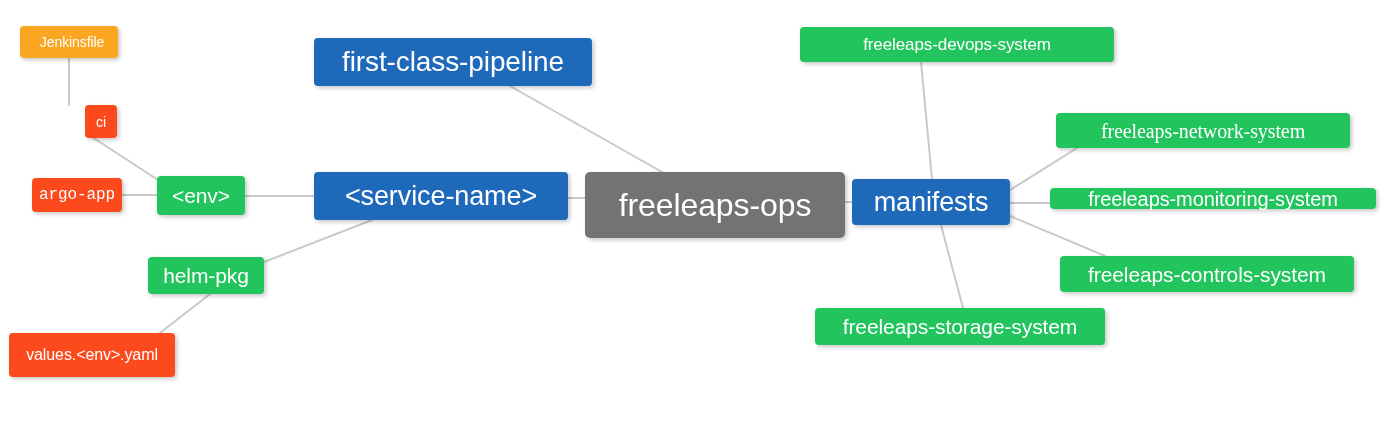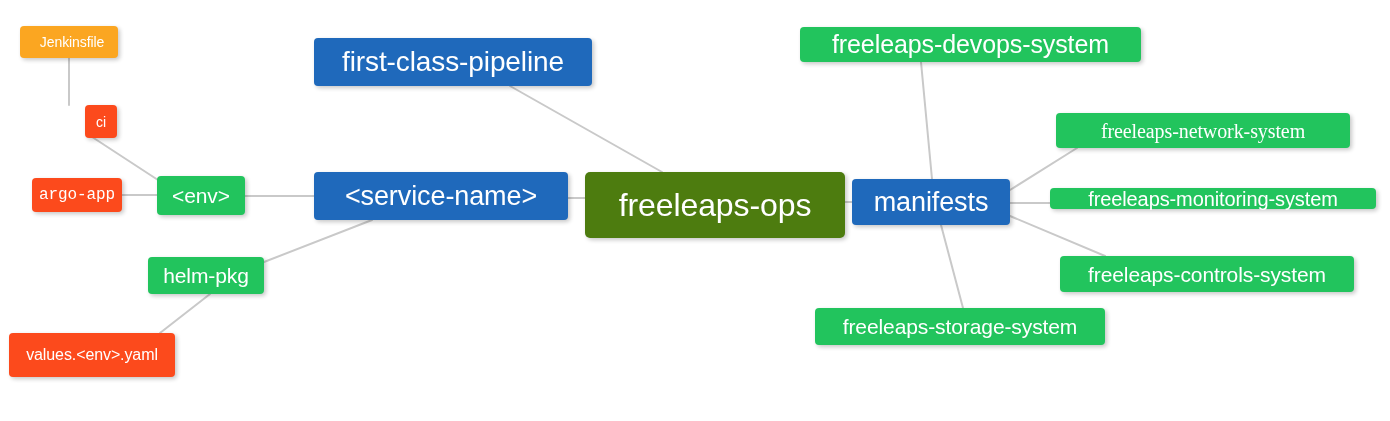--- a/index.html
+++ b/index.html
@@ -36,21 +36,21 @@
     justify-content: center;
     border-radius: 4px;
     color: #ffffff;
     white-space: nowrap;
     line-height: 1;
     box-shadow: 2px 2px 4px rgba(0,0,0,0.22);
     padding: 0 10px;
     letter-spacing: -0.1px;
   }
   .node.root {
-    background: #4d7c0f;
+    background: #737373;
     border-radius: 5px;
   }
   .node.blue   { background: #1f69bb; }
   .node.green  { background: #22c45d; }
   .node.orange { background: #fba621; }
   .node.red    { background: #fc4a1c; }
 </style>
 </head>
 <body>
 
@@ -75,19 +75,19 @@
       <div class="node orange" style="left: 20px; top: 26px; width: 98px; height: 32px; font-size: 14px; padding-left: 16px;">Jenkinsfile</div>
       <div class="node red" style="left: 54px; top: 105px; width: 32px; height: 33px; font-size: 14px; margin-left: 31px;">ci</div>
       <div class="node red" style="left: 32px; top: 178px; width: 90px; height: 34px; font-size: 16px; font-family: Liberation Mono, monospace;">argo-app</div>
       <div class="node green" style="left: 157px; top: 176px; width: 88px; height: 39px; font-size: 21px;">&lt;env&gt;</div>
       <div class="node green" style="left: 148px; top: 257px; width: 116px; height: 37px; font-size: 21px;">helm-pkg</div>
       <div class="node red" style="left: 9px; top: 333px; width: 166px; height: 44px; font-size: 16px;">values.&lt;env&gt;.yaml</div>
       <div class="node blue" style="left: 314px; top: 38px; width: 278px; height: 48px; font-size: 28px;">first-class-pipeline</div>
       <div class="node blue" style="left: 314px; top: 172px; width: 254px; height: 48px; font-size: 27px;">&lt;service-name&gt;</div>
       <div class="node root" style="left: 585px; top: 172px; width: 260px; height: 66px; font-size: 32px;">freeleaps-ops</div>
       <div class="node blue" style="left: 852px; top: 179px; width: 158px; height: 46px; font-size: 27px;">manifests</div>
-      <div class="node green" style="left: 800px; top: 27px; width: 341px; height: 35px; font-size: 25px;">freeleaps-devops-system</div>
+      <div class="node green" style="left: 800px; top: 27px; width: 314px; height: 35px; font-size: 17px;">freeleaps-devops-system</div>
       <div class="node green" style="left: 1056px; top: 113px; width: 294px; height: 35px; font-size: 20px; font-family: Liberation Serif, serif;">freeleaps-network-system</div>
       <div class="node green" style="left: 1050px; top: 188px; width: 326px; height: 21px; font-size: 20px;">freeleaps-monitoring-system</div>
       <div class="node green" style="left: 1060px; top: 256px; width: 294px; height: 36px; font-size: 21px;">freeleaps-controls-system</div>
       <div class="node green" style="left: 815px; top: 308px; width: 290px; height: 37px; font-size: 21px;">freeleaps-storage-system</div>
     </div>
 </div>
 
 </body></html>

